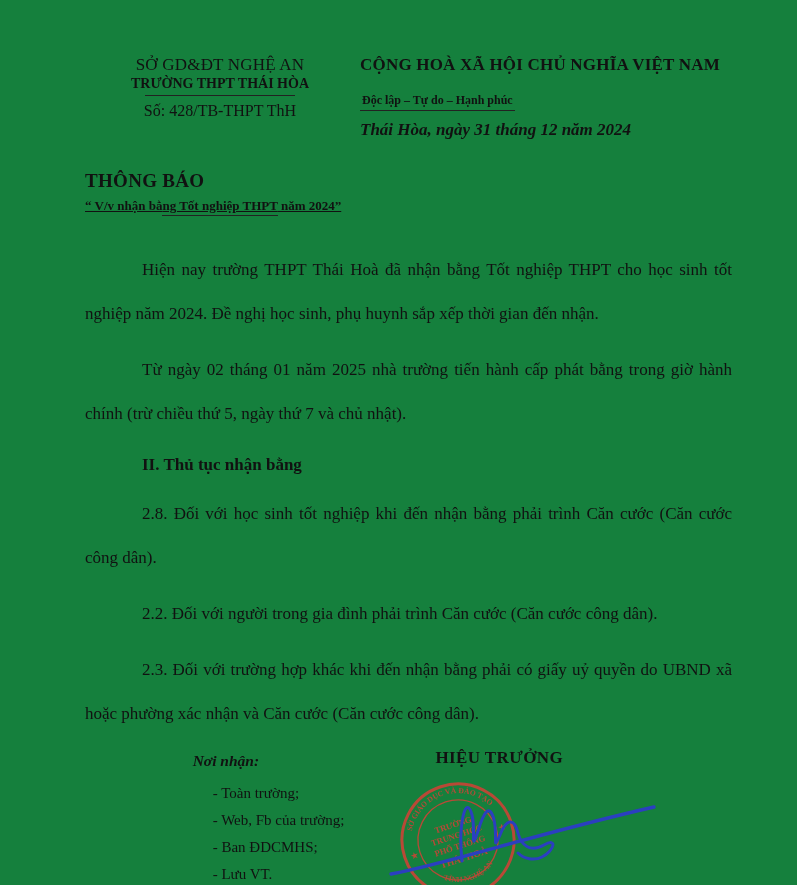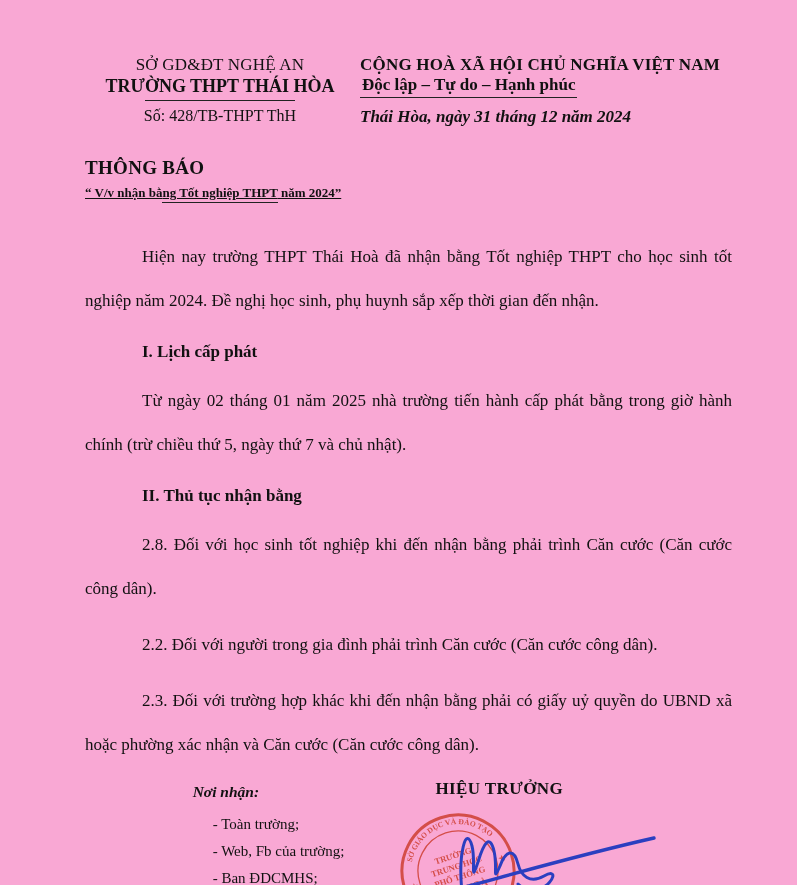--- a/index.html
+++ b/index.html
@@ -8,34 +8,34 @@
   }
   *{box-sizing:border-box;margin:0;padding:0;}
   html,body{background:#ffffff;}
   body{
     font-family:"Liberation Serif","DejaVu Serif",serif;
     color:#111;
   }
   .page{
     position:relative;
     width:797px;height:885px;
-    background:#f9a8d4;
+    background:#15803d;
     padding:55px 65px 20px 85px;
     overflow:hidden;
   }
   
   .header-row{display:flex;justify-content:space-between;align-items:flex-start;}
   .header-left{width:270px;text-align:center;}
   .header-right{width:372px;text-align:left;}
   .hl1{font-size:17px;letter-spacing:.2px;}
-  .hl2{font-size:18px;font-weight:bold;margin-top:1px;}
+  .hl2{font-size:14px;font-weight:bold;margin-top:1px;}
   .hl-rule{width:150px;height:0;border-bottom:1.6px solid #222;margin:3px auto 6px auto;}
   .hl3{font-size:16px;margin-top:2px;}
   .hr1{font-size:17px;font-weight:bold;letter-spacing:.2px;}
-  .hr2{display:inline-block;font-size:17px;font-weight:bold;border-bottom:1.7px solid #222;padding:0 2px 2px 2px;margin-top:0;}
+  .hr2{display:inline-block;font-size:12px;font-weight:bold;border-bottom:1.7px solid #222;padding:0 2px 2px 2px;margin-top:18px;}
   .hr3{font-size:17px;font-style:italic;font-weight:600;margin-top:9px;}
   
   .title-block{text-align:left;margin-top:30px;}
   .title-main{font-size:19px;font-weight:bold;letter-spacing:.3px;}
   .title-sub{font-size:13px;font-weight:bold;margin-top:6px;text-decoration:underline;}
   .title-sub .u{border-bottom:1.7px solid #222;padding-bottom:2px;}
   
   .doc-body{margin-top:34px;}
   .para{
     font-size:17px;line-height:44px;
@@ -77,21 +77,20 @@
     </div>
   </div>
 
   <div class="title-block">
     <div class="title-main">THÔNG BÁO</div>
     <div class="title-sub"><span>“ V/v nhận bằ</span><span class="u">ng Tốt nghiệp THPT</span><span> năm 2024”</span></div>
   </div>
 
   <div class="doc-body">
     <p class="para">Hiện nay trường THPT Thái Hoà đã nhận bằng Tốt nghiệp THPT cho học sinh tốt nghiệp năm 2024. Đề nghị học sinh, phụ huynh sắp xếp thời gian đến nhận.</p>
-    <p class="heading">I. Lịch cấp phát</p>
     <p class="para">Từ ngày 02 tháng 01 năm 2025 nhà trường tiến hành cấp phát bằng trong giờ hành chính (trừ chiều thứ 5, ngày thứ 7 và chủ nhật).</p>
     <p class="heading">II. Thủ tục nhận bằng</p>
     <p class="para">2.8. Đối với học sinh tốt nghiệp khi đến nhận bằng phải trình Căn cước (Căn cước công dân).</p>
     <p class="para">2.2. Đối với người trong gia đình phải trình Căn cước (Căn cước công dân).</p>
     <p class="para">2.3. Đối với trường hợp khác khi đến nhận bằng phải có giấy uỷ quyền do UBND xã hoặc phường xác nhận và Căn cước (Căn cước công dân).</p>
   </div>
 
   <div class="footer-row">
     <div class="recipients">
       <div class="recipients-heading">Nơi nhận:</div>

